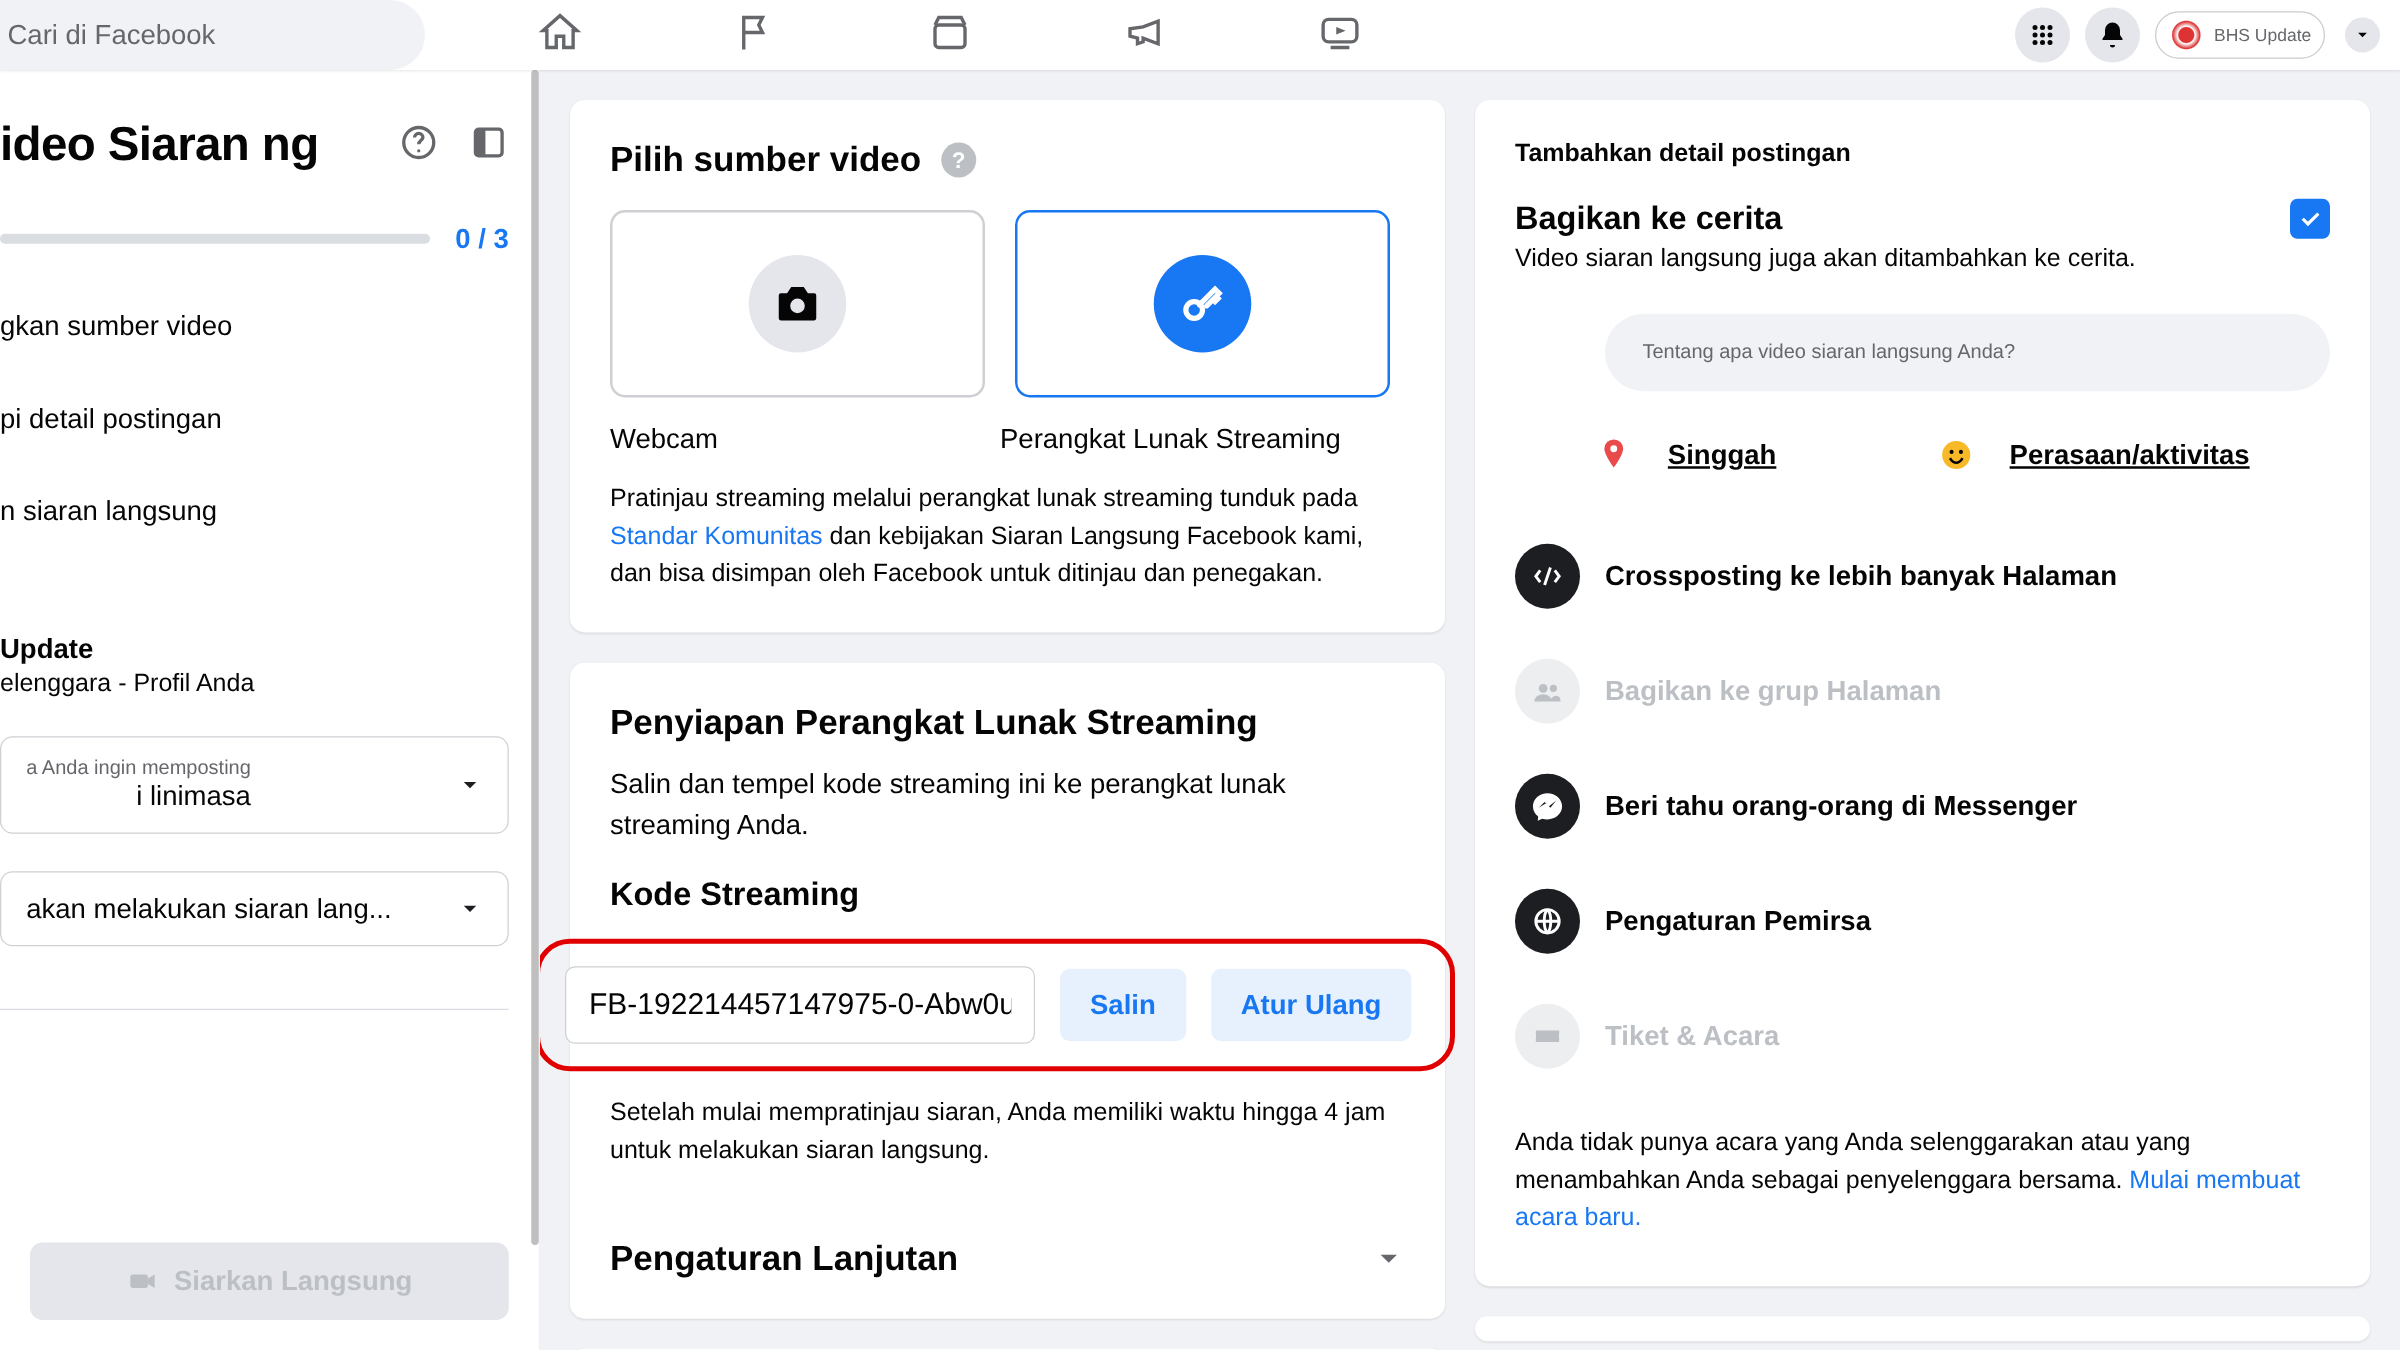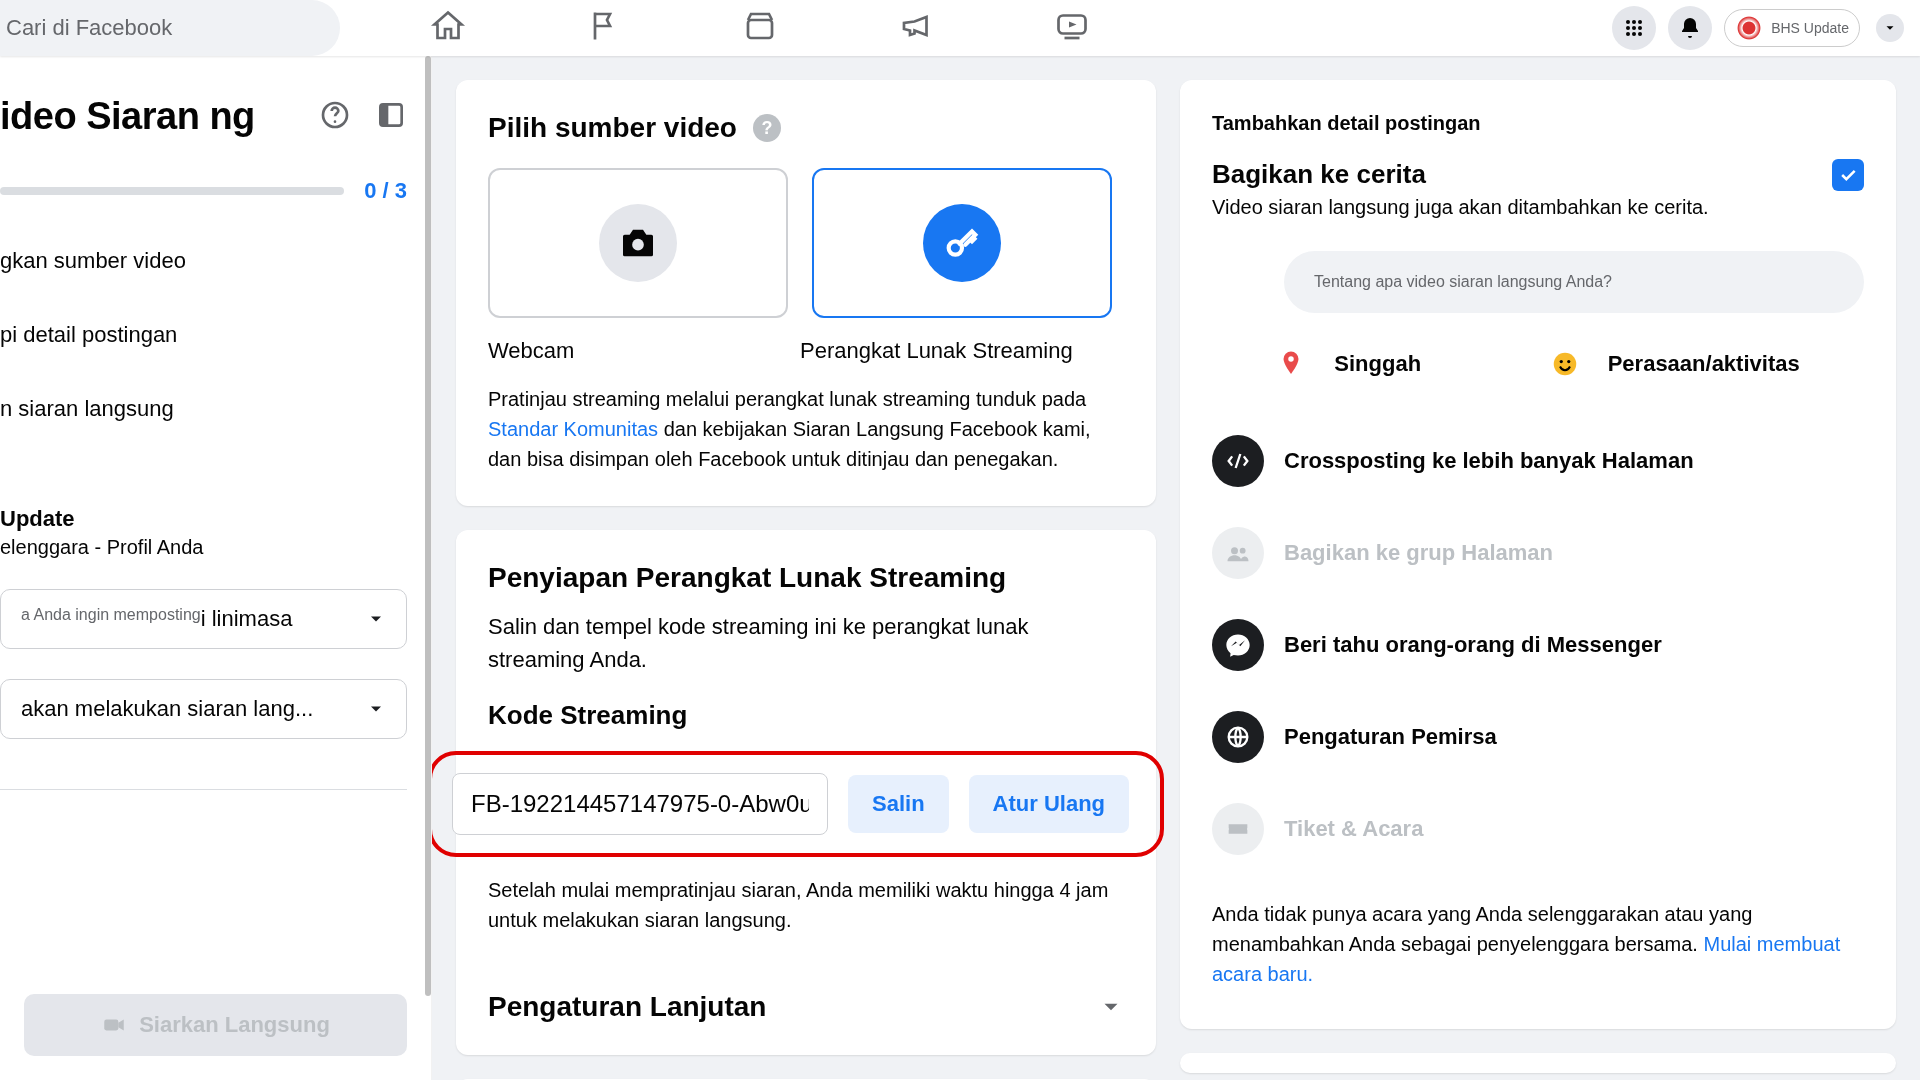--- a/index.html
+++ b/index.html
@@ -26,21 +26,21 @@
 .sb-icons { display: flex; gap: 24px; }
 .sb-icons svg { width: 32px; height: 32px; fill: #65676b; }
 .progress-row { display: flex; align-items: center; gap: 20px; padding: 40px 24px 20px 0; }
 .progress-bar { flex: 1; height: 8px; background: #dadde1; border-radius: 4px; }
 .progress-text { color: #1877f2; font-size: 22px; font-weight: 600; }
 .checklist-item { font-size: 22px; padding: 24px 24px 24px 0; color: #050505; }
 .sb-section2 { padding: 60px 24px 0 0; }
 .sb-profile-name { font-size: 22px; font-weight: 600; }
 .sb-profile-sub { font-size: 20px; color: #050505; margin-top: 4px; }
 .sb-dropdown { border: 1px solid #ced0d4; border-radius: 10px; padding: 16px 20px; margin: 30px 24px 0 0; display: flex; align-items: center; justify-content: space-between; font-size: 20px; color: #050505; }
-.sb-dropdown .dd-main { display: flex; flex-direction: row; }
+.sb-dropdown .dd-main { display: flex; flex-direction: column; text-align: right; }
 .sb-dropdown .dd-label { font-size: 16px; color: #65676b; }
 .sb-dropdown .dd-value { font-size: 22px; }
 .sb-dropdown svg { width: 20px; height: 20px; fill: #1c1e21; }
 .sb-divider { height: 1px; background: #dadde1; margin: 50px 24px 0 0; }
 .sb-footer { padding: 24px; }
 .live-btn { width: 100%; background: #e4e6eb; color: #bcc0c4; border: none; border-radius: 10px; padding: 18px; font-size: 22px; font-weight: 600; display: flex; align-items: center; justify-content: center; gap: 12px; }
 .live-btn svg { width: 26px; height: 26px; fill: #bcc0c4; }
 .sb-scroll { position: absolute; right: 0; top: 0; width: 6px; height: 100%; }
 .sb-scroll .thumb { position: absolute; right: 0; top: 0; width: 6px; height: 940px; background: rgba(0,0,0,0.25); border-radius: 3px; }
 
@@ -84,21 +84,21 @@
 .rc-title { font-size: 20px; font-weight: 700; margin-bottom: 24px; }
 .share-row { display: flex; align-items: flex-start; justify-content: space-between; margin-bottom: 32px; }
 .share-title { font-size: 26px; font-weight: 700; margin-bottom: 6px; }
 .share-desc { font-size: 20px; }
 .checkbox { width: 32px; height: 32px; border-radius: 6px; background: #1877f2; display: flex; align-items: center; justify-content: center; }
 .checkbox svg { width: 20px; height: 20px; fill: #fff; }
 
 .about-pill { background: #f0f2f5; border-radius: 36px; padding: 22px 30px; font-size: 16px; color: #65676b; margin: 0 auto 36px 72px; max-width: 580px; }
 
 .tag-row { display: flex; justify-content: space-around; margin-bottom: 36px; }
-.tag-item { display: flex; align-items: center; gap: 28px; font-size: 22px; font-weight: 600; }
+.tag-item { display: flex; align-items: center; gap: 28px; font-size: 22px; font-weight: 600; text-decoration: underline; }
 .tag-item svg { width: 30px; height: 30px; }
 
 .option-row { display: flex; align-items: center; gap: 20px; padding: 20px 0; }
 .opt-circle { width: 52px; height: 52px; border-radius: 50%; background: #e4e6eb; display: flex; align-items: center; justify-content: center; }
 .opt-circle.dark { background: #1c1e21; }
 .opt-circle svg { width: 28px; height: 28px; fill: #050505; }
 .opt-circle.dark svg { fill: #fff; }
 .opt-circle.disabled { background: #eceef0; }
 .opt-circle.disabled svg { fill: #bcc0c4; }
 .opt-label { font-size: 22px; font-weight: 600; }

